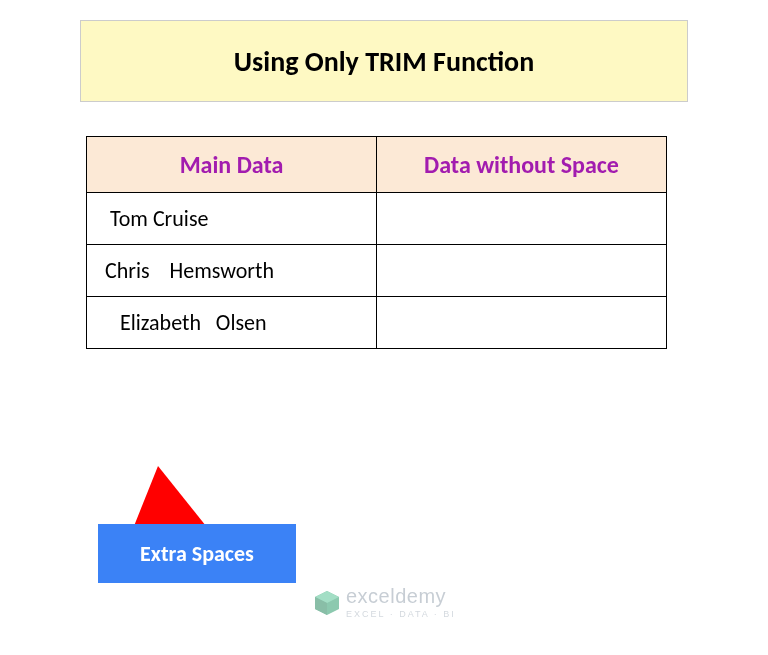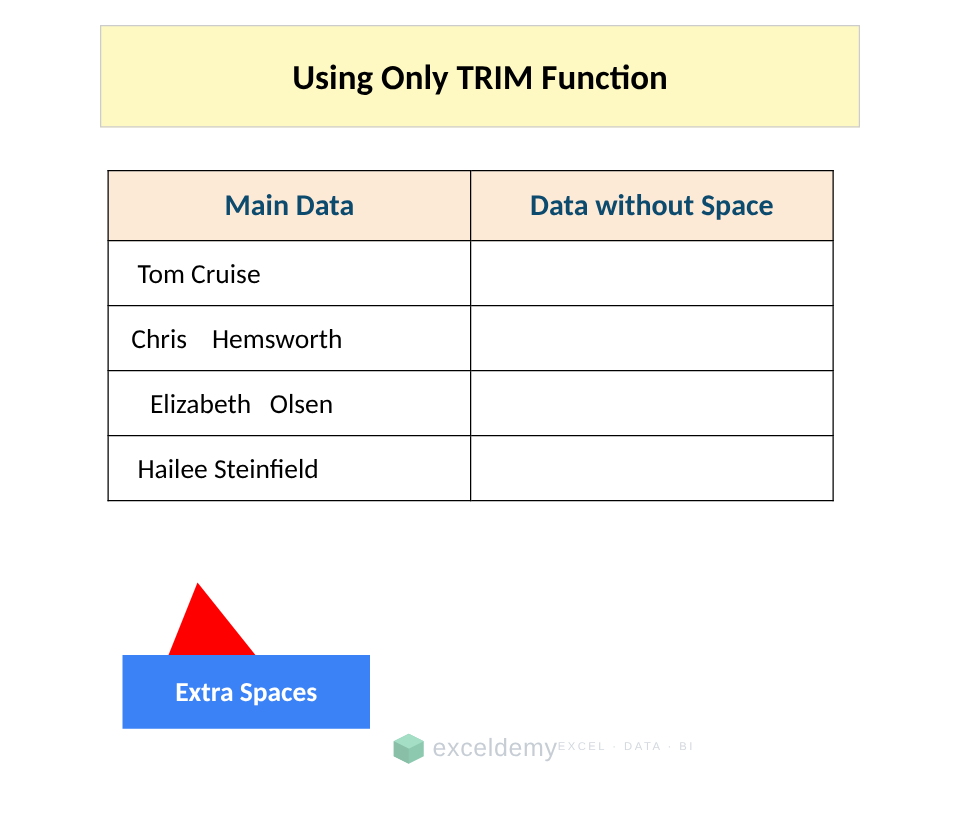--- a/index.html
+++ b/index.html
@@ -32,21 +32,21 @@
     width: 580px;
     table-layout: fixed;
   }
   .data-table th {
     background: #fce9d6;
     border: 1px solid #000000;
     height: 56px;
     font-size: 24px;
     font-weight: bold;
     text-align: center;
-    color: #0c4a6e;
+    color: #a21caf;
   }
   .data-table td {
     border: 1px solid #000000;
     height: 52px;
     font-size: 22px;
     color: #000000;
     padding: 0 18px;
     white-space: pre;
     vertical-align: middle;
   }
@@ -85,20 +85,21 @@
     display: flex;
     align-items: center;
     gap: 6px;
     opacity: 0.55;
     color: #9aa6b2;
     font-family: Arial, sans-serif;
   }
   .wm-icon svg { display: block; }
   .wm-text {
     display: flex;
+    flex-direction: column;
     line-height: 1;
   }
   .wm-brand {
     font-size: 20px;
     letter-spacing: 0.5px;
     color: #9aa6b2;
   }
   .wm-tag {
     font-size: 9px;
     letter-spacing: 2px;
@@ -124,24 +125,20 @@
       <td></td>
     </tr>
     <tr>
       <td>Chris    Hemsworth</td>
       <td></td>
     </tr>
     <tr>
       <td>   Elizabeth   Olsen</td>
       <td></td>
     </tr>
-    <tr>
-      <td> Hailee Steinfield</td>
-      <td></td>
-    </tr>
   </tbody>
 </table>
 
 <div class="callout-wrap">
   <div class="callout-pointer"></div>
   <div class="callout-box">Extra Spaces</div>
 </div>
 
 <div class="watermark">
   <span class="wm-icon">

